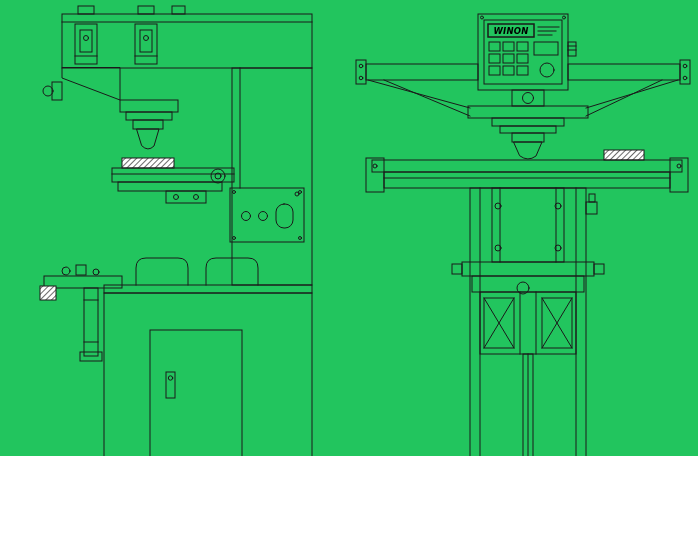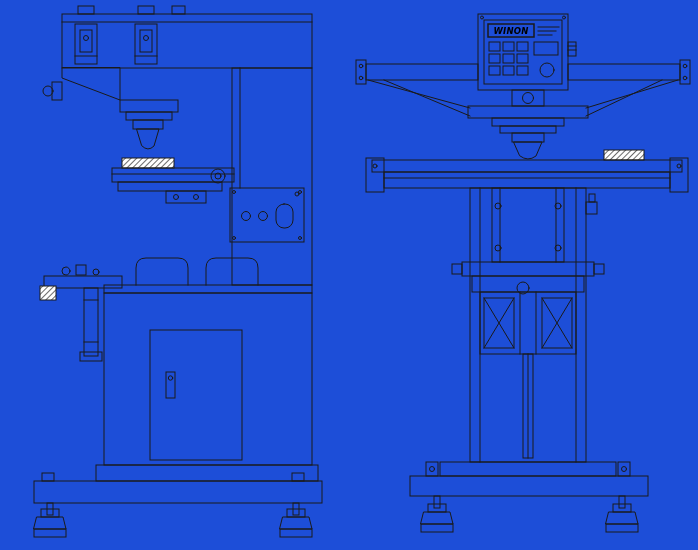--- a/index.html
+++ b/index.html
@@ -1,16 +1,16 @@
 <!DOCTYPE html>
 <html><head>
 <meta charset="utf-8">
 <style>
   html,body{margin:0;padding:0;background:#ffffff;}
-  .stage{width:698px;height:550px;background:#1d4ed8;position:relative;overflow:hidden;}
+  .stage{width:698px;height:456px;background:#22c55e;position:relative;overflow:hidden;}
   svg{display:block;}
   .ln{stroke:#1a1a1a;fill:none;stroke-width:1;stroke-linejoin:miter;stroke-linecap:square;}
   .hatchf{fill:url(#hatchp);}
   .brand{font-family:"DejaVu Sans",sans-serif;font-size:8.5px;font-weight:bold;font-style:italic;fill:#000;stroke:none;letter-spacing:.2px;}
 </style>
 </head>
 <body>
 
 <div class="stage">
 <svg width="698" height="550" viewBox="0 0 698 550">

